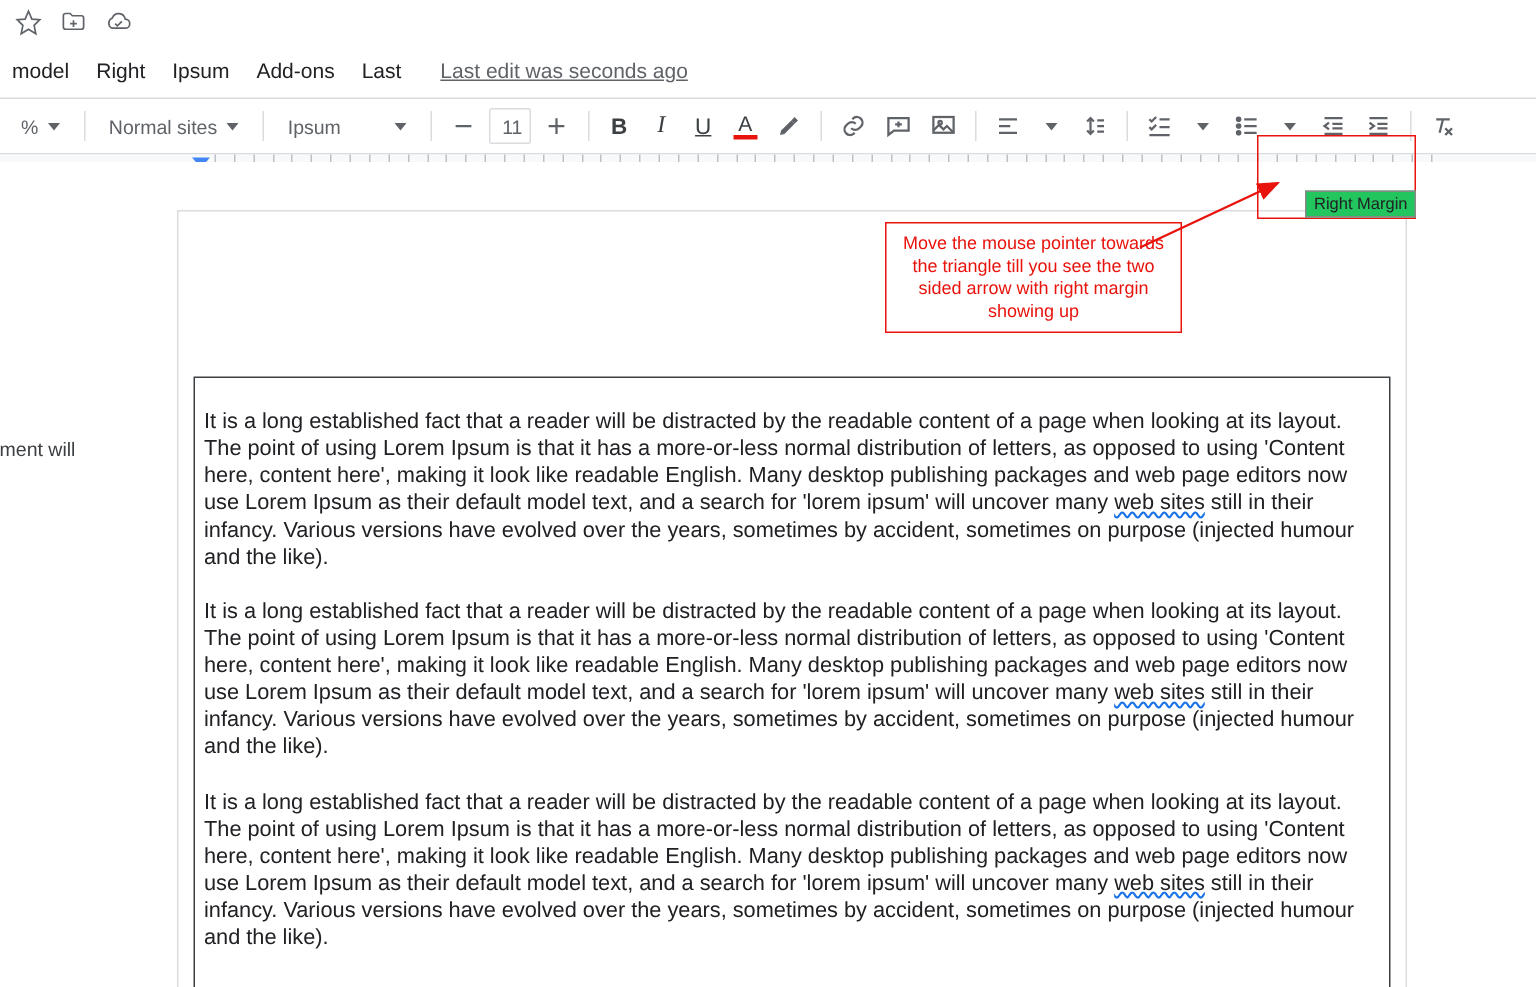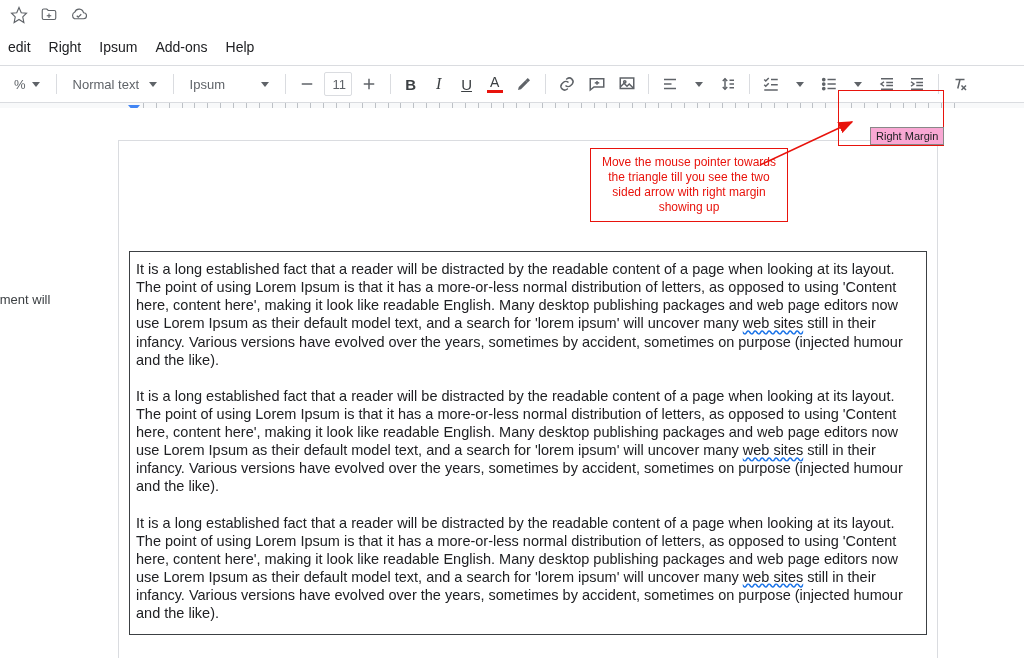--- a/index.html
+++ b/index.html
@@ -22,27 +22,27 @@
   .ruler-major { height: 10px; }
   .ruler-label { position: absolute; top: 4px; font-size: 11px; color: #5f6368; transform: translateX(-50%); }
   .indent-marker { position: absolute; top: 2px; }
   .indent-down { width: 0; height: 0; border-left: 6px solid transparent; border-right: 6px solid transparent; border-top: 7px solid #4285f4; }
   .indent-up { width: 0; height: 0; border-left: 6px solid transparent; border-right: 6px solid transparent; border-bottom: 7px solid #4285f4; margin-top: 1px; }
   .rm-indicator { position: absolute; top: 4px; width: 20px; height: 12px; }
   .rm-indicator svg { width: 20px; height: 12px; overflow: visible; }
   .workspace { position: absolute; top: 108px; left: 0; right: 0; bottom: 0; background: #fff; overflow: hidden; }
   .stray-text { position: absolute; left: -14px; top: 184px; font-size: 13px; color: #3c4043; }
   .page { position: absolute; left: 118px; top: 32px; width: 820px; min-height: 900px; background: #fff; border: 1px solid #dadce0; padding: 110px 10px 20px 10px; }
-  .content-border { border: 1px solid #3c4043; padding: 8px 6px; }
+  .content-border { border: 1px solid #3c4043; padding: 20px 6px; }
   .content-border p { font-size: 14.5px; line-height: 1.25; color: #202124; margin-bottom: 18px; }
   .underline { text-decoration: underline; text-decoration-color: #1a73e8; text-decoration-style: wavy; }
   .annotation-box { position: absolute; border: 1.5px solid #e8130c; color: #e8130c; font-size: 12px; text-align: center; padding: 6px 8px; width: 198px; background: transparent; line-height: 1.25; }
   .red-highlight { position: absolute; border: 1.5px solid #e8130c; }
   .arrow-svg { position: absolute; overflow: visible; pointer-events: none; }
-  .tooltip { position: absolute; background: #f9a8d4; border: 1px solid #888; font-size: 11px; padding: 2px 5px; color: #202124; }
+  .tooltip { position: absolute; background: #22c55e; border: 1px solid #888; font-size: 11px; padding: 2px 5px; color: #202124; }
   .fs-input { width: 28px; text-align: left; }
   .toolbar .bold { font-weight: bold; font-size: 15px; color: #3c4043;}
   .toolbar .italic { font-style: italic; font-family: serif; font-size: 16px; color: #3c4043;}
   .toolbar .underline-u { text-decoration: underline; font-size: 15px; color: #3c4043;}
   .text-color { display:inline-flex; flex-direction:column; align-items:center; line-height:1;}
   .text-color .bar{ width:16px; height:3px; background:#e8130c; margin-top:1px;}
 </style>
 </head>
 <body>
 
@@ -55,35 +55,36 @@
         <line x1="12" y1="10" x2="12" y2="16"></line>
         <line x1="9" y1="13" x2="15" y2="13"></line>
       </svg></span>
   <span class="tb-btn"><svg viewBox="0 0 24 24">
         <path d="M18 17a4 4 0 0 0 0-8 6 6 0 0 0-11.5-1A5 5 0 0 0 6 17z"></path>
         <polyline points="9 13 11 15 15 11"></polyline>
       </svg></span>
 </div>
 
 <div class="menubar">
-  <span class="menu-item">edit</span>
+  <span class="menu-item">model</span>
   <span class="menu-item">Right</span>
   <span class="menu-item">Ipsum</span>
   <span class="menu-item">Add-ons</span>
-  <span class="menu-item">Help</span>
+  <span class="menu-item">Last</span>
+  <span class="last-edit">Last edit was seconds ago</span>
 </div>
 
 <div class="toolbar">
   <span class="tb-dropdown" style="min-width:30px">
       <span>%</span>
       <span class="caret"></span>
     </span>
   <div class="sep"></div>
   <span class="tb-dropdown" style="min-width:100px">
-      <span>Normal text</span>
+      <span>Normal sites</span>
       <span class="caret"></span>
     </span>
   <div class="sep"></div>
   <span class="tb-dropdown" style="min-width:95px">
       <span>Ipsum</span>
       <span class="caret"></span>
     </span>
   <div class="sep"></div>
   <span class="tb-btn">
       <svg viewBox="0 0 24 24">

